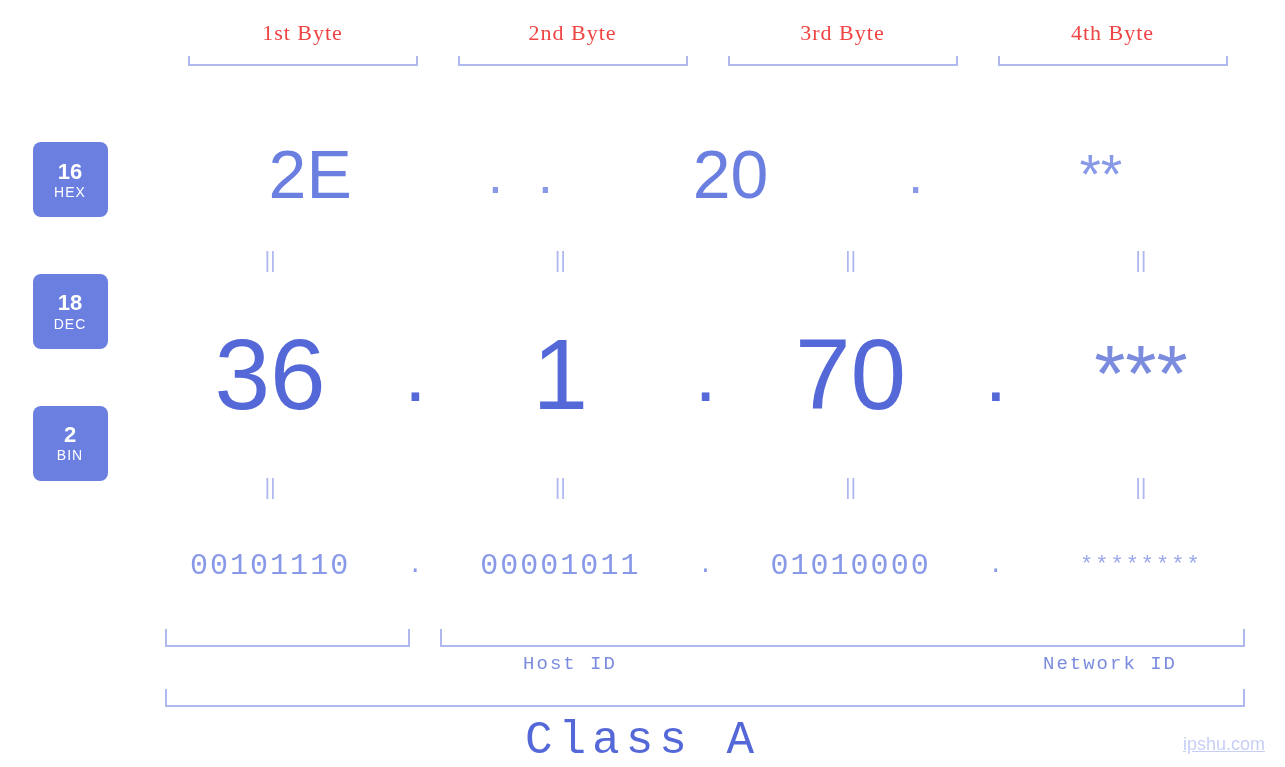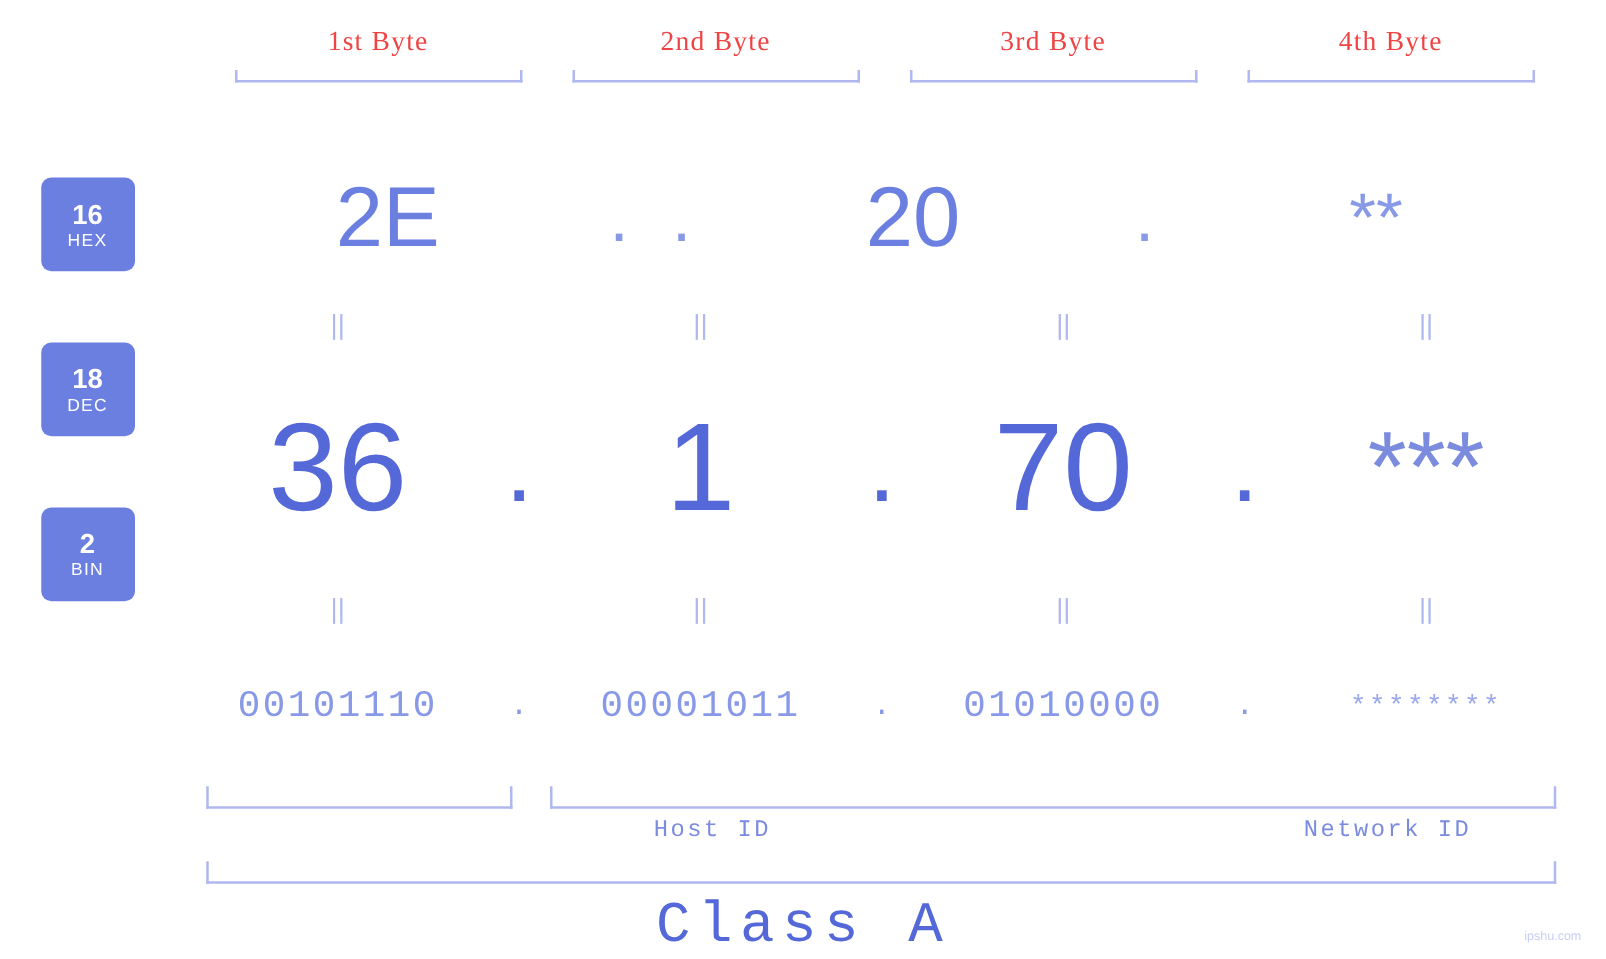--- a/index.html
+++ b/index.html
@@ -379,15 +379,15 @@
       <div style="flex:1; text-align:center; color:#7b8cde; font-size:19px; font-family:'Courier New',Courier,monospace; letter-spacing:2px;">Host ID</div>
       <div style="width:25%; text-align:center; color:#7b8cde; font-size:19px; font-family:'Courier New',Courier,monospace; letter-spacing:2px;">Network ID</div>
     </div>
 
     <div style="width:1080px; margin-left:165px; margin-top:14px; height:18px; border-left:2px solid #b0b8f0; border-bottom:2px solid #b0b8f0; border-right:2px solid #b0b8f0;"></div>
 
     <div style="text-align:center; color:#5568d8; font-size:46px; font-family:'Courier New',Courier,monospace; letter-spacing:6px; margin-top:8px;">Class A</div>
 
   </div>
 
-  <div style="position:absolute; bottom:12px; right:20px; color:#c8cff5; font-size:10px; font-family:Arial,sans-serif;">ipshu.com</div>
+  <div style="position:absolute; bottom:12px; right:20px; color:#c8cff5; font-size:18px; font-family:Arial,sans-serif;text-decoration:underline;">ipshu.com</div>
 
 </div>
 
 </body></html>

